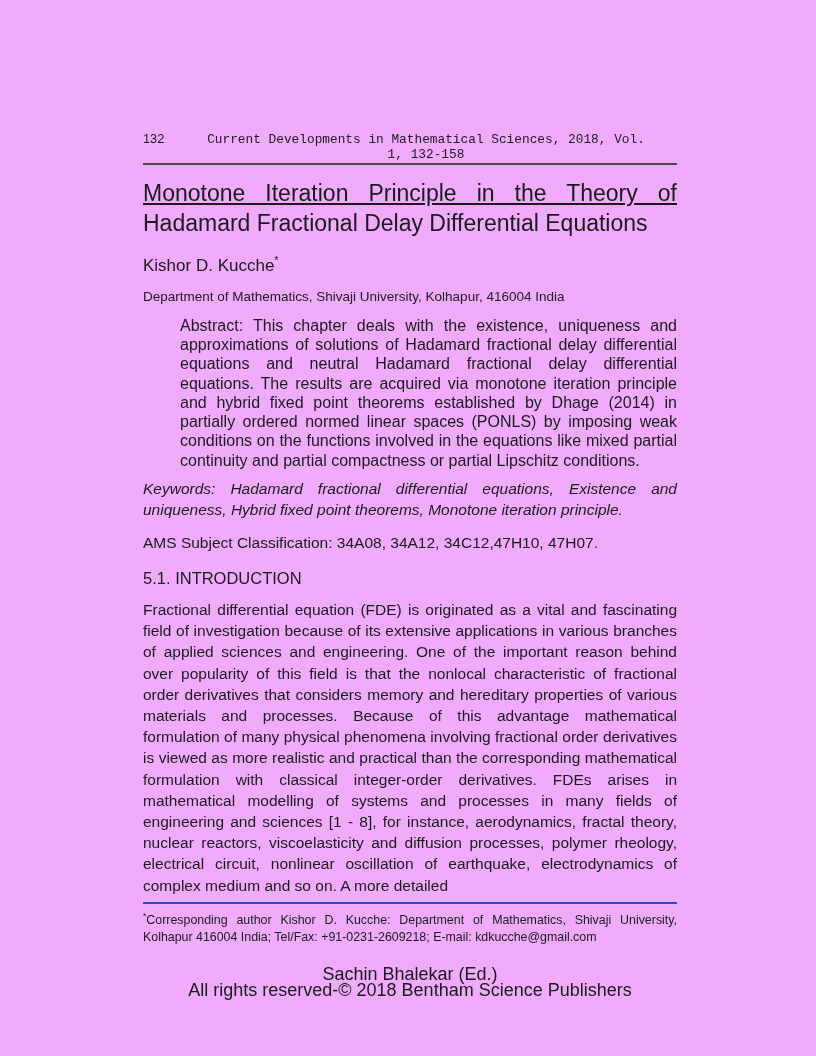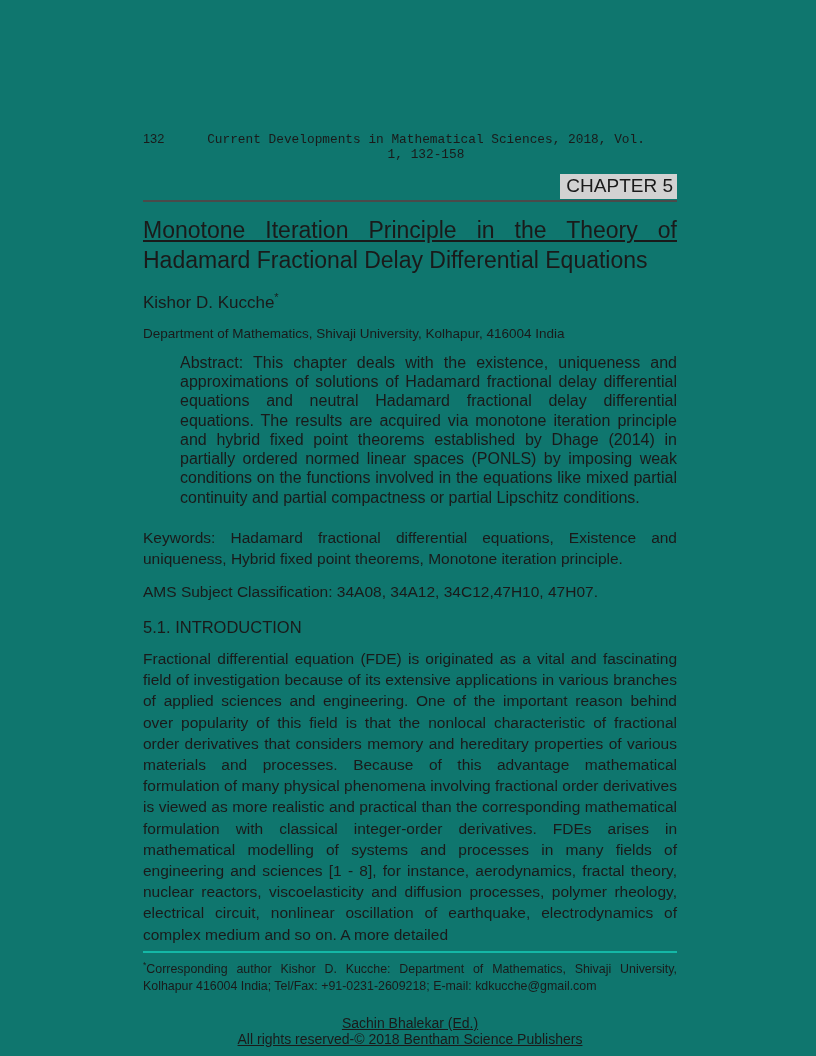--- a/index.html
+++ b/index.html
@@ -1,18 +1,18 @@
 <!DOCTYPE html>
 <html><head>
 <meta charset="utf-8">
 <style>
   * { margin:0; padding:0; box-sizing:border-box; }
   html,body { background:#e9e9e9; }
   .page {
-    width:816px; height:1056px; background:#0f766e; position:relative;
+    width:816px; height:1056px; background:#f0abfc; position:relative;
     margin:0 auto; overflow:hidden;
     font-family:"Liberation Sans", sans-serif; color:#1a1a1a;
   }
   .content { margin-left:143px; width:534px; }
 
   .page-header { padding-top:131px; display:flex; align-items:baseline; font-size:12.8px; line-height:15px; }
   .folio { min-width:60px; }
   .running-title { flex:1; text-align:center; padding-right:28px;font-family:Liberation Mono, monospace; }
 
   .chapter-row { margin-top:12px; text-align:right; }
@@ -23,47 +23,44 @@
   .title-line-1 { text-align:justify; text-align-last:justify;text-decoration:underline; }
 
   .author-line { margin-top:12px; font-size:17px; line-height:21px; }
   .author-line sup { font-size:11px; vertical-align:super; }
 
   .affiliation { margin-top:13px; font-size:13.5px; line-height:16px; }
 
   .abstract { margin-top:11px; margin-left:37px; width:497px;
     font-size:16px; line-height:19.3px; text-align:justify; }
 
-  .keywords { margin-top:20px; font-size:15.5px; line-height:21px; text-align:justify; }
+  .keywords { margin-top:8px; font-size:15.5px; line-height:21px; text-align:justify;font-style:italic; }
   .ams { margin-top:12px; font-size:15.5px; line-height:21px; }
 
   .section-heading { margin-top:15px; font-size:16.5px; line-height:20px; }
 
   .body-paragraph { margin-top:11px; font-size:15.5px; line-height:21.2px; text-align:justify; }
 
-  .footnote { margin-top:6px; border-top:2px solid #14b8a6; padding-top:4px;
+  .footnote { margin-top:6px; border-top:2px solid #1d4ed8; padding-top:4px;
     font-size:12.4px; line-height:16.8px; text-align:justify; }
   .footnote sup { font-size:8.5px; vertical-align:super; }
 
-  .imprint { margin-top:20px; text-align:center; font-size:14px; line-height:16.5px;text-decoration:underline; }
+  .imprint { margin-top:20px; text-align:center; font-size:18px; line-height:16.5px; }
 </style>
 </head>
 <body>
 
 <div class="page">
   <div class="content">
 
     <div class="page-header">
       <span class="folio">132</span>
       <span class="running-title">Current Developments in Mathematical Sciences, 2018, Vol. 1, 132-158</span>
     </div>
 
-    <div class="chapter-row">
-      <span class="chapter-badge">CHAPTER 5</span>
-    </div>
     <div class="rule-top"></div>
 
     <div class="chapter-title">
       <div class="title-line-1">Monotone Iteration Principle in the Theory of</div>
       <div class="title-line-2">Hadamard Fractional Delay Differential Equations</div>
     </div>
 
     <div class="author-line"><span>Kishor D. Kucche</span><sup>*</sup></div>
 
     <div class="affiliation">Department of Mathematics, Shivaji University, Kolhapur, 416004 India</div>

